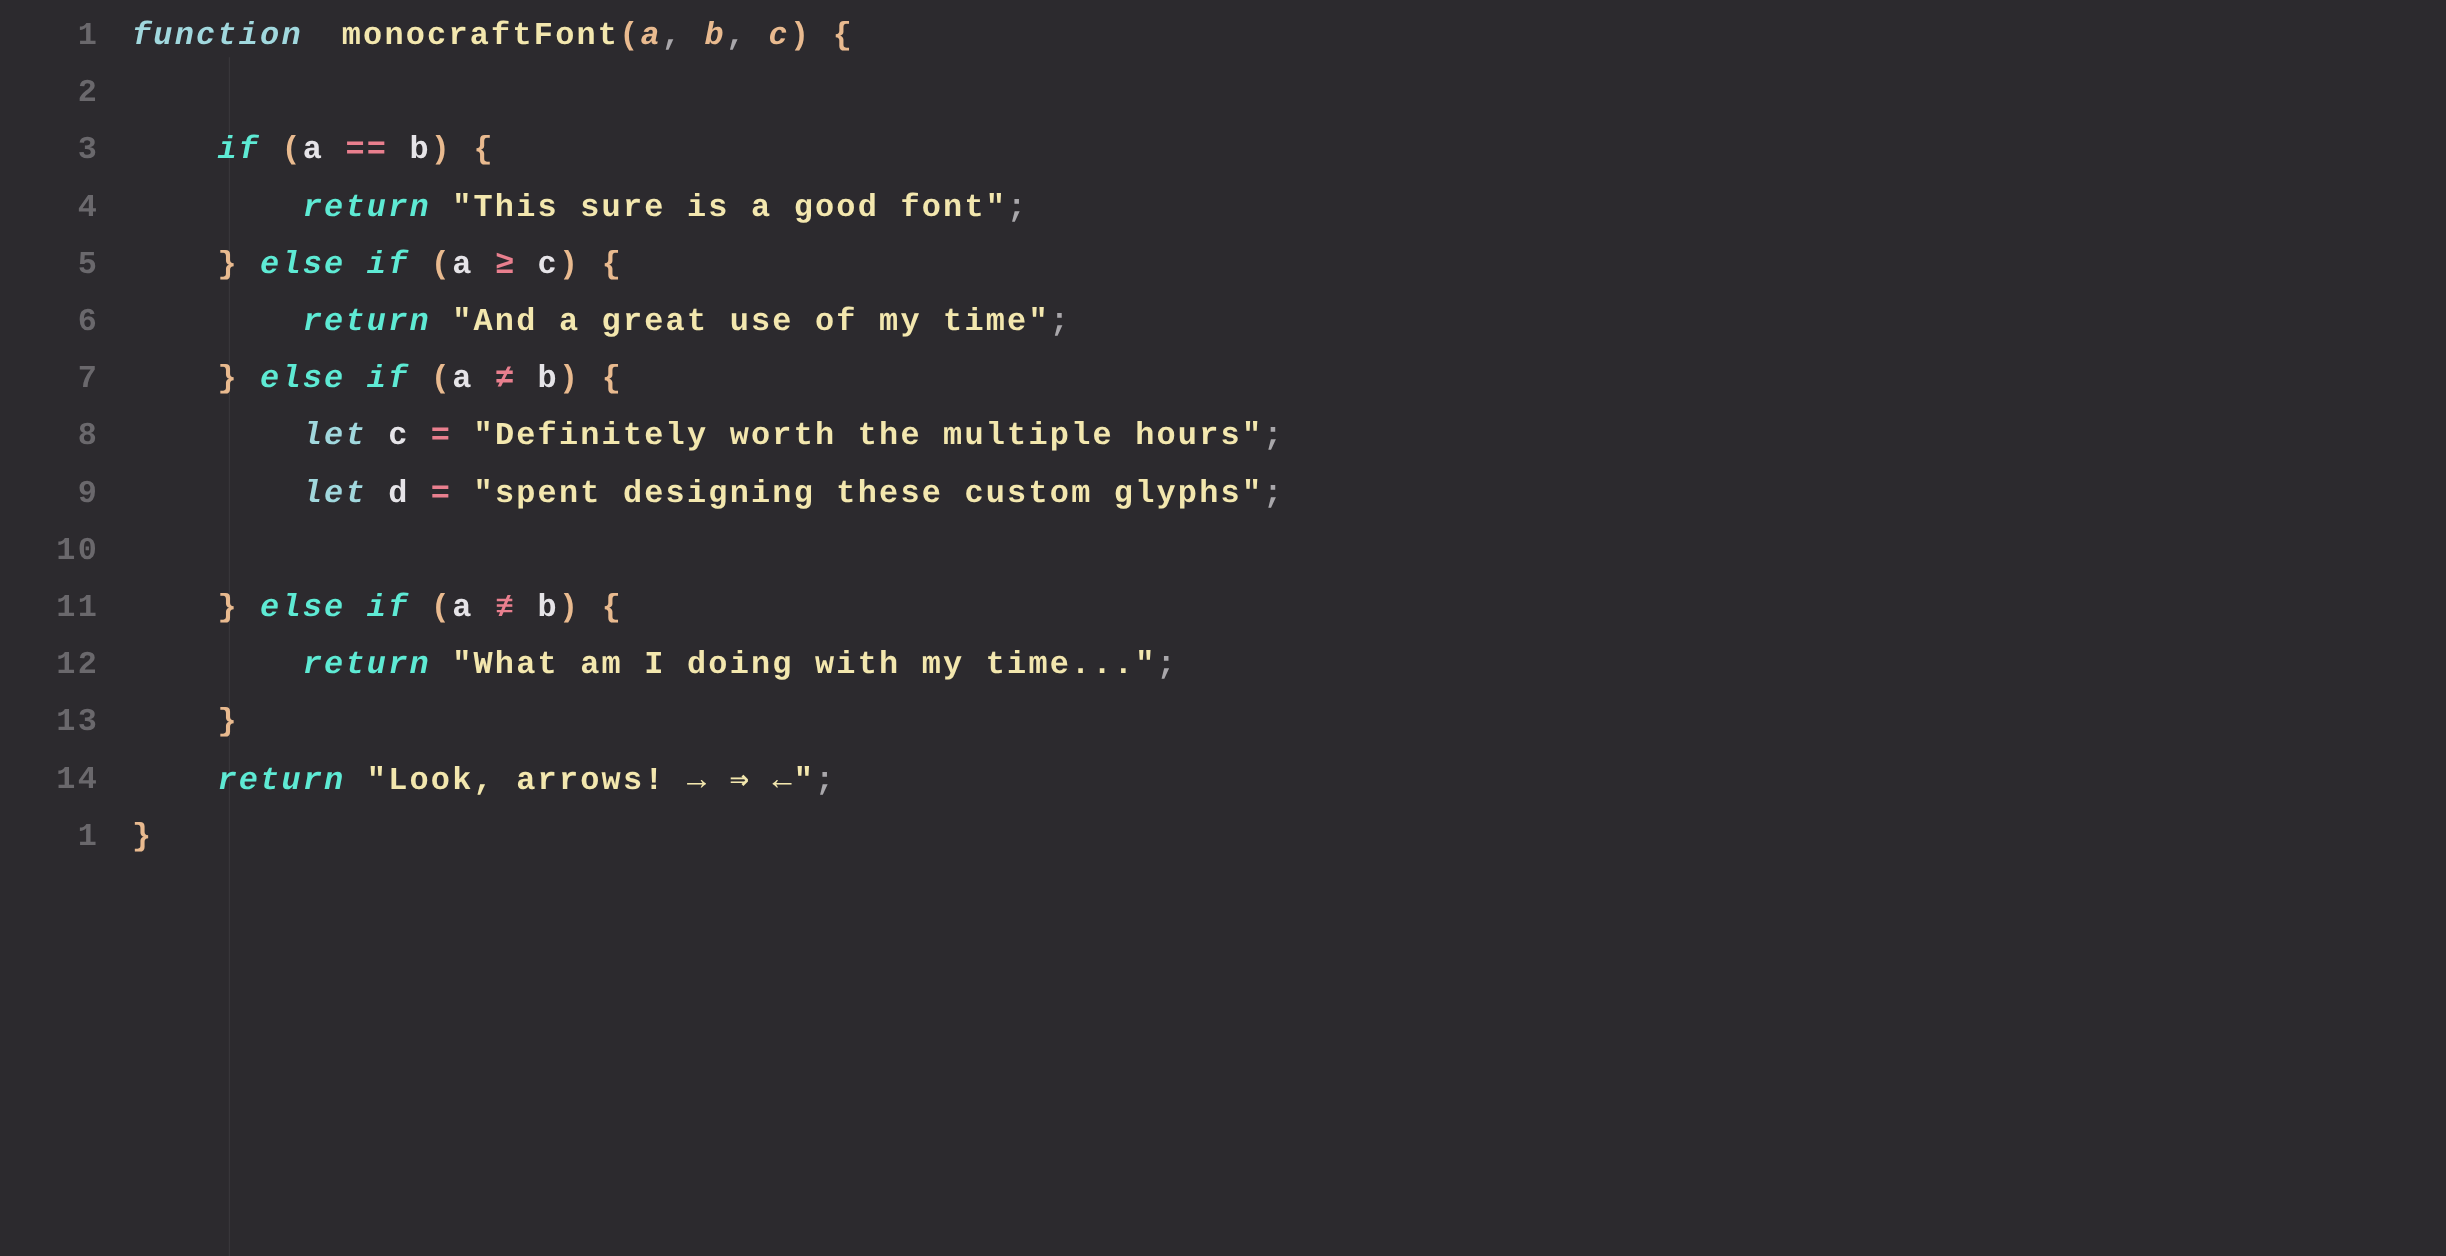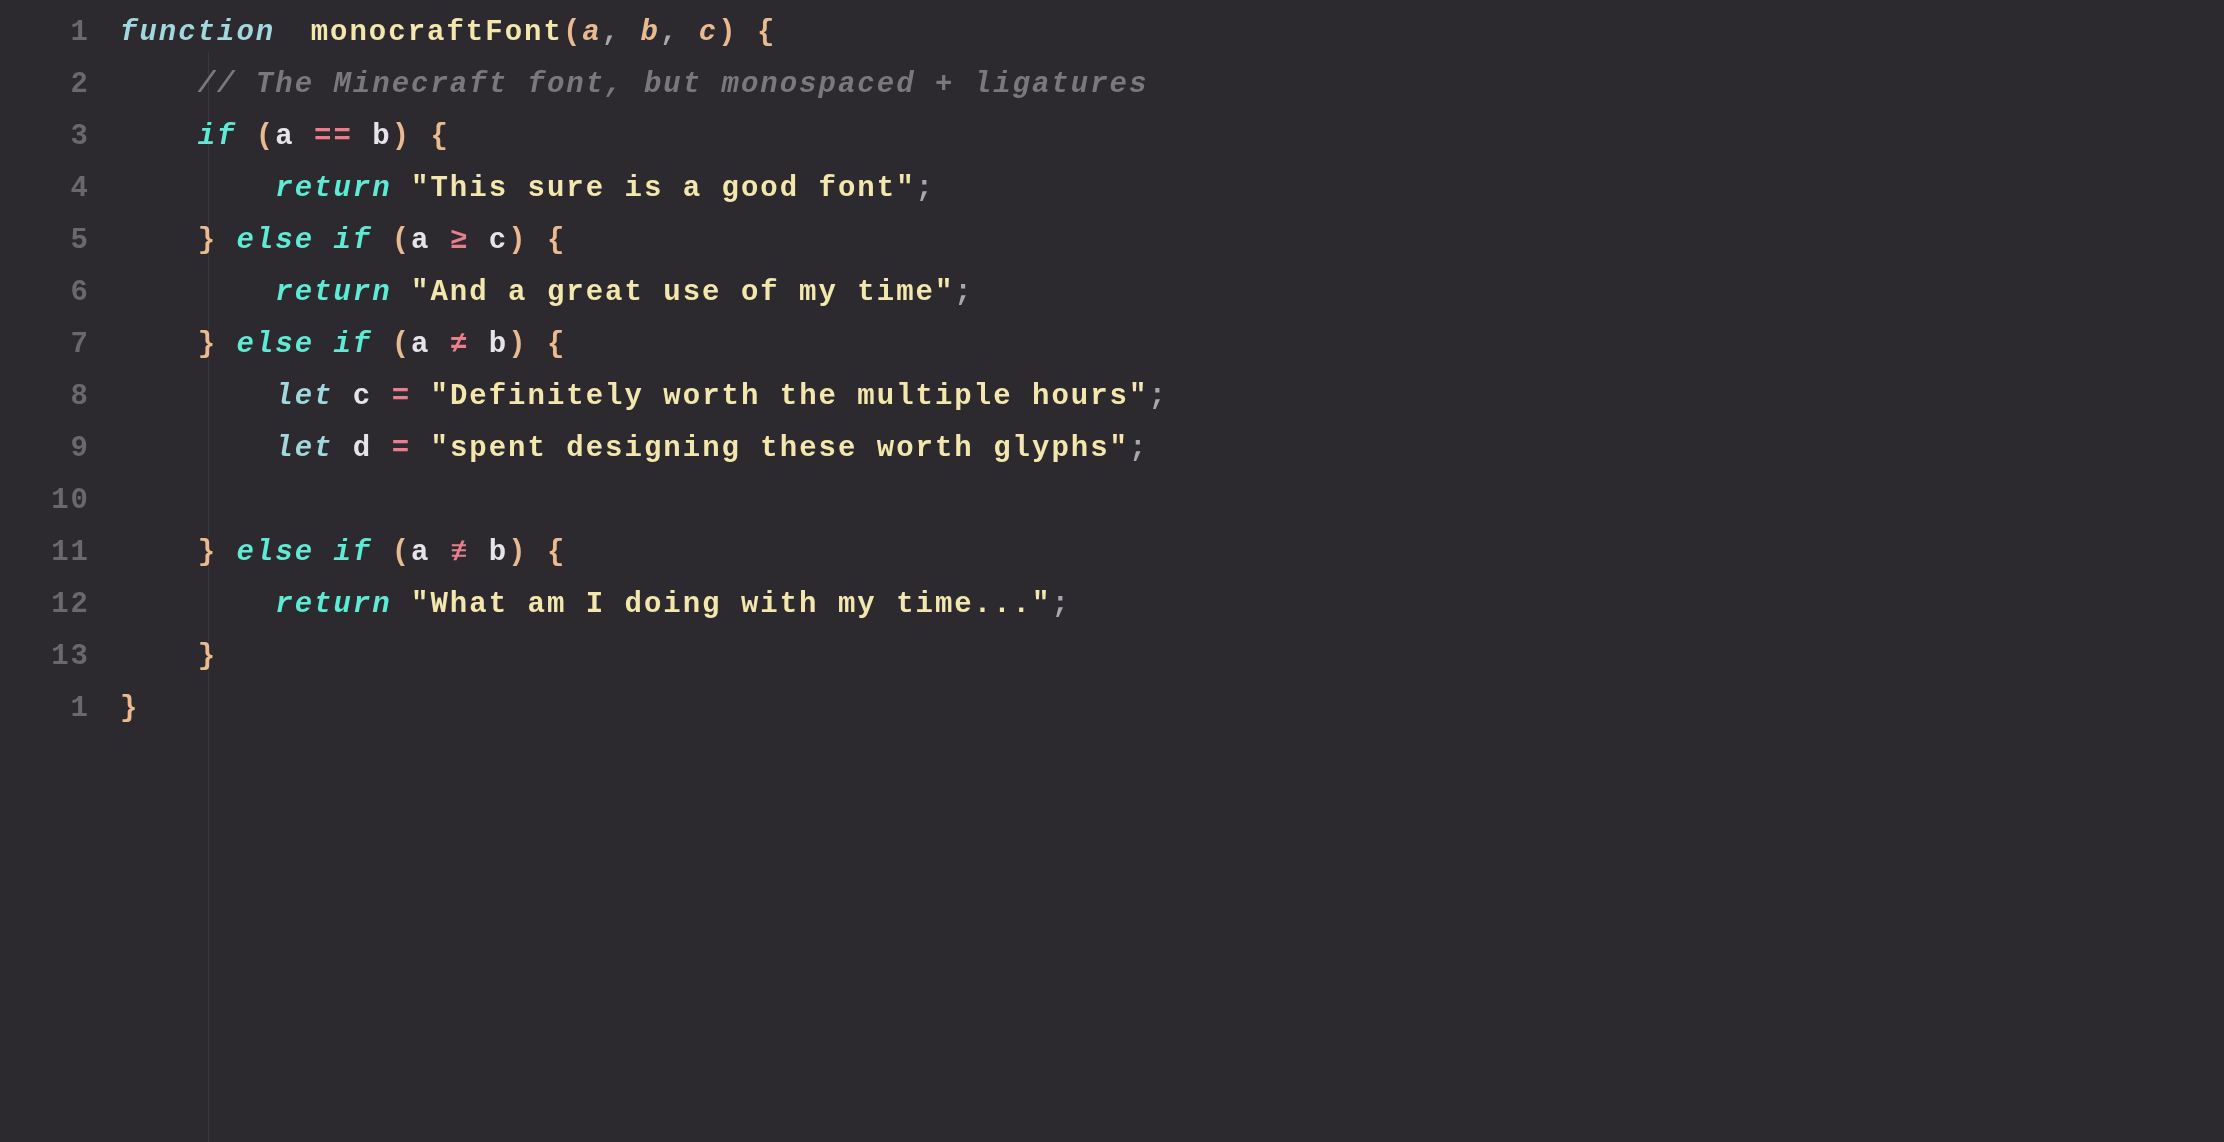--- a/index.html
+++ b/index.html
@@ -60,21 +60,20 @@
 <div class="editor">
   <div class="guide"></div>
 
   <div class="line">
     <span class="lineno">1</span>
     <span class="code"><span class="tok-kw-def">function</span> <span class="tok-fn">monocraftFont</span><span class="tok-paren">(</span><span class="tok-param">a</span><span class="tok-punct">,</span> <span class="tok-param">b</span><span class="tok-punct">,</span> <span class="tok-param">c</span><span class="tok-paren">)</span> <span class="tok-brace">{</span></span>
   </div>
 
   <div class="line">
     <span class="lineno">2</span>
-    <span class="code">    <span class="tok-comment">// The Minecraft font, but monospaced + ligatures</span></span>
   </div>
 
   <div class="line">
     <span class="lineno">3</span>
     <span class="code">    <span class="tok-kw">if</span> <span class="tok-paren">(</span><span class="tok-var">a</span> <span class="tok-op">==</span> <span class="tok-var">b</span><span class="tok-paren">)</span> <span class="tok-brace">{</span></span>
   </div>
 
   <div class="line">
     <span class="lineno">4</span>
     <span class="code">        <span class="tok-kw">return</span> <span class="tok-str">"</span><span class="tok-str">This sure is a good font</span><span class="tok-str">"</span><span class="tok-punct">;</span></span>
@@ -95,21 +94,21 @@
     <span class="code">    <span class="tok-brace">}</span> <span class="tok-kw">else</span> <span class="tok-kw">if</span> <span class="tok-paren">(</span><span class="tok-var">a</span> <span class="tok-op">≠</span> <span class="tok-var">b</span><span class="tok-paren">)</span> <span class="tok-brace">{</span></span>
   </div>
 
   <div class="line">
     <span class="lineno">8</span>
     <span class="code">        <span class="tok-kw-let">let</span> <span class="tok-var">c</span> <span class="tok-op">=</span> <span class="tok-str">"</span><span class="tok-str">Definitely worth the multiple hours</span><span class="tok-str">"</span><span class="tok-punct">;</span></span>
   </div>
 
   <div class="line">
     <span class="lineno">9</span>
-    <span class="code">        <span class="tok-kw-let">let</span> <span class="tok-var">d</span> <span class="tok-op">=</span> <span class="tok-str">"</span><span class="tok-str">spent designing these worth glyphs</span><span class="tok-str">"</span><span class="tok-punct">;</span></span>
+    <span class="code">        <span class="tok-kw-let">let</span> <span class="tok-var">d</span> <span class="tok-op">=</span> <span class="tok-str">"</span><span class="tok-str">spent designing these custom glyphs</span><span class="tok-str">"</span><span class="tok-punct">;</span></span>
   </div>
 
   <div class="line">
     <span class="lineno">10</span>
   </div>
 
   <div class="line">
     <span class="lineno">11</span>
     <span class="code">    <span class="tok-brace">}</span> <span class="tok-kw">else</span> <span class="tok-kw">if</span> <span class="tok-paren">(</span><span class="tok-var">a</span> <span class="tok-op">≢</span> <span class="tok-var">b</span><span class="tok-paren">)</span> <span class="tok-brace">{</span></span>
   </div>
@@ -117,19 +116,23 @@
   <div class="line">
     <span class="lineno">12</span>
     <span class="code">        <span class="tok-kw">return</span> <span class="tok-str">"</span><span class="tok-str">What am I doing with my time...</span><span class="tok-str">"</span><span class="tok-punct">;</span></span>
   </div>
 
   <div class="line">
     <span class="lineno">13</span>
     <span class="code">    <span class="tok-brace">}</span></span>
   </div>
 
+  <div class="line">
+    <span class="lineno">14</span>
+    <span class="code">    <span class="tok-kw">return</span> <span class="tok-str">"</span><span class="tok-str">Look, arrows! → ⇒ ←</span><span class="tok-str">"</span><span class="tok-punct">;</span></span>
+  </div>
 
   <div class="line">
     <span class="lineno">1</span>
     <span class="code"><span class="tok-brace">}</span></span>
   </div>
 
 </div>
 
 </body></html>

